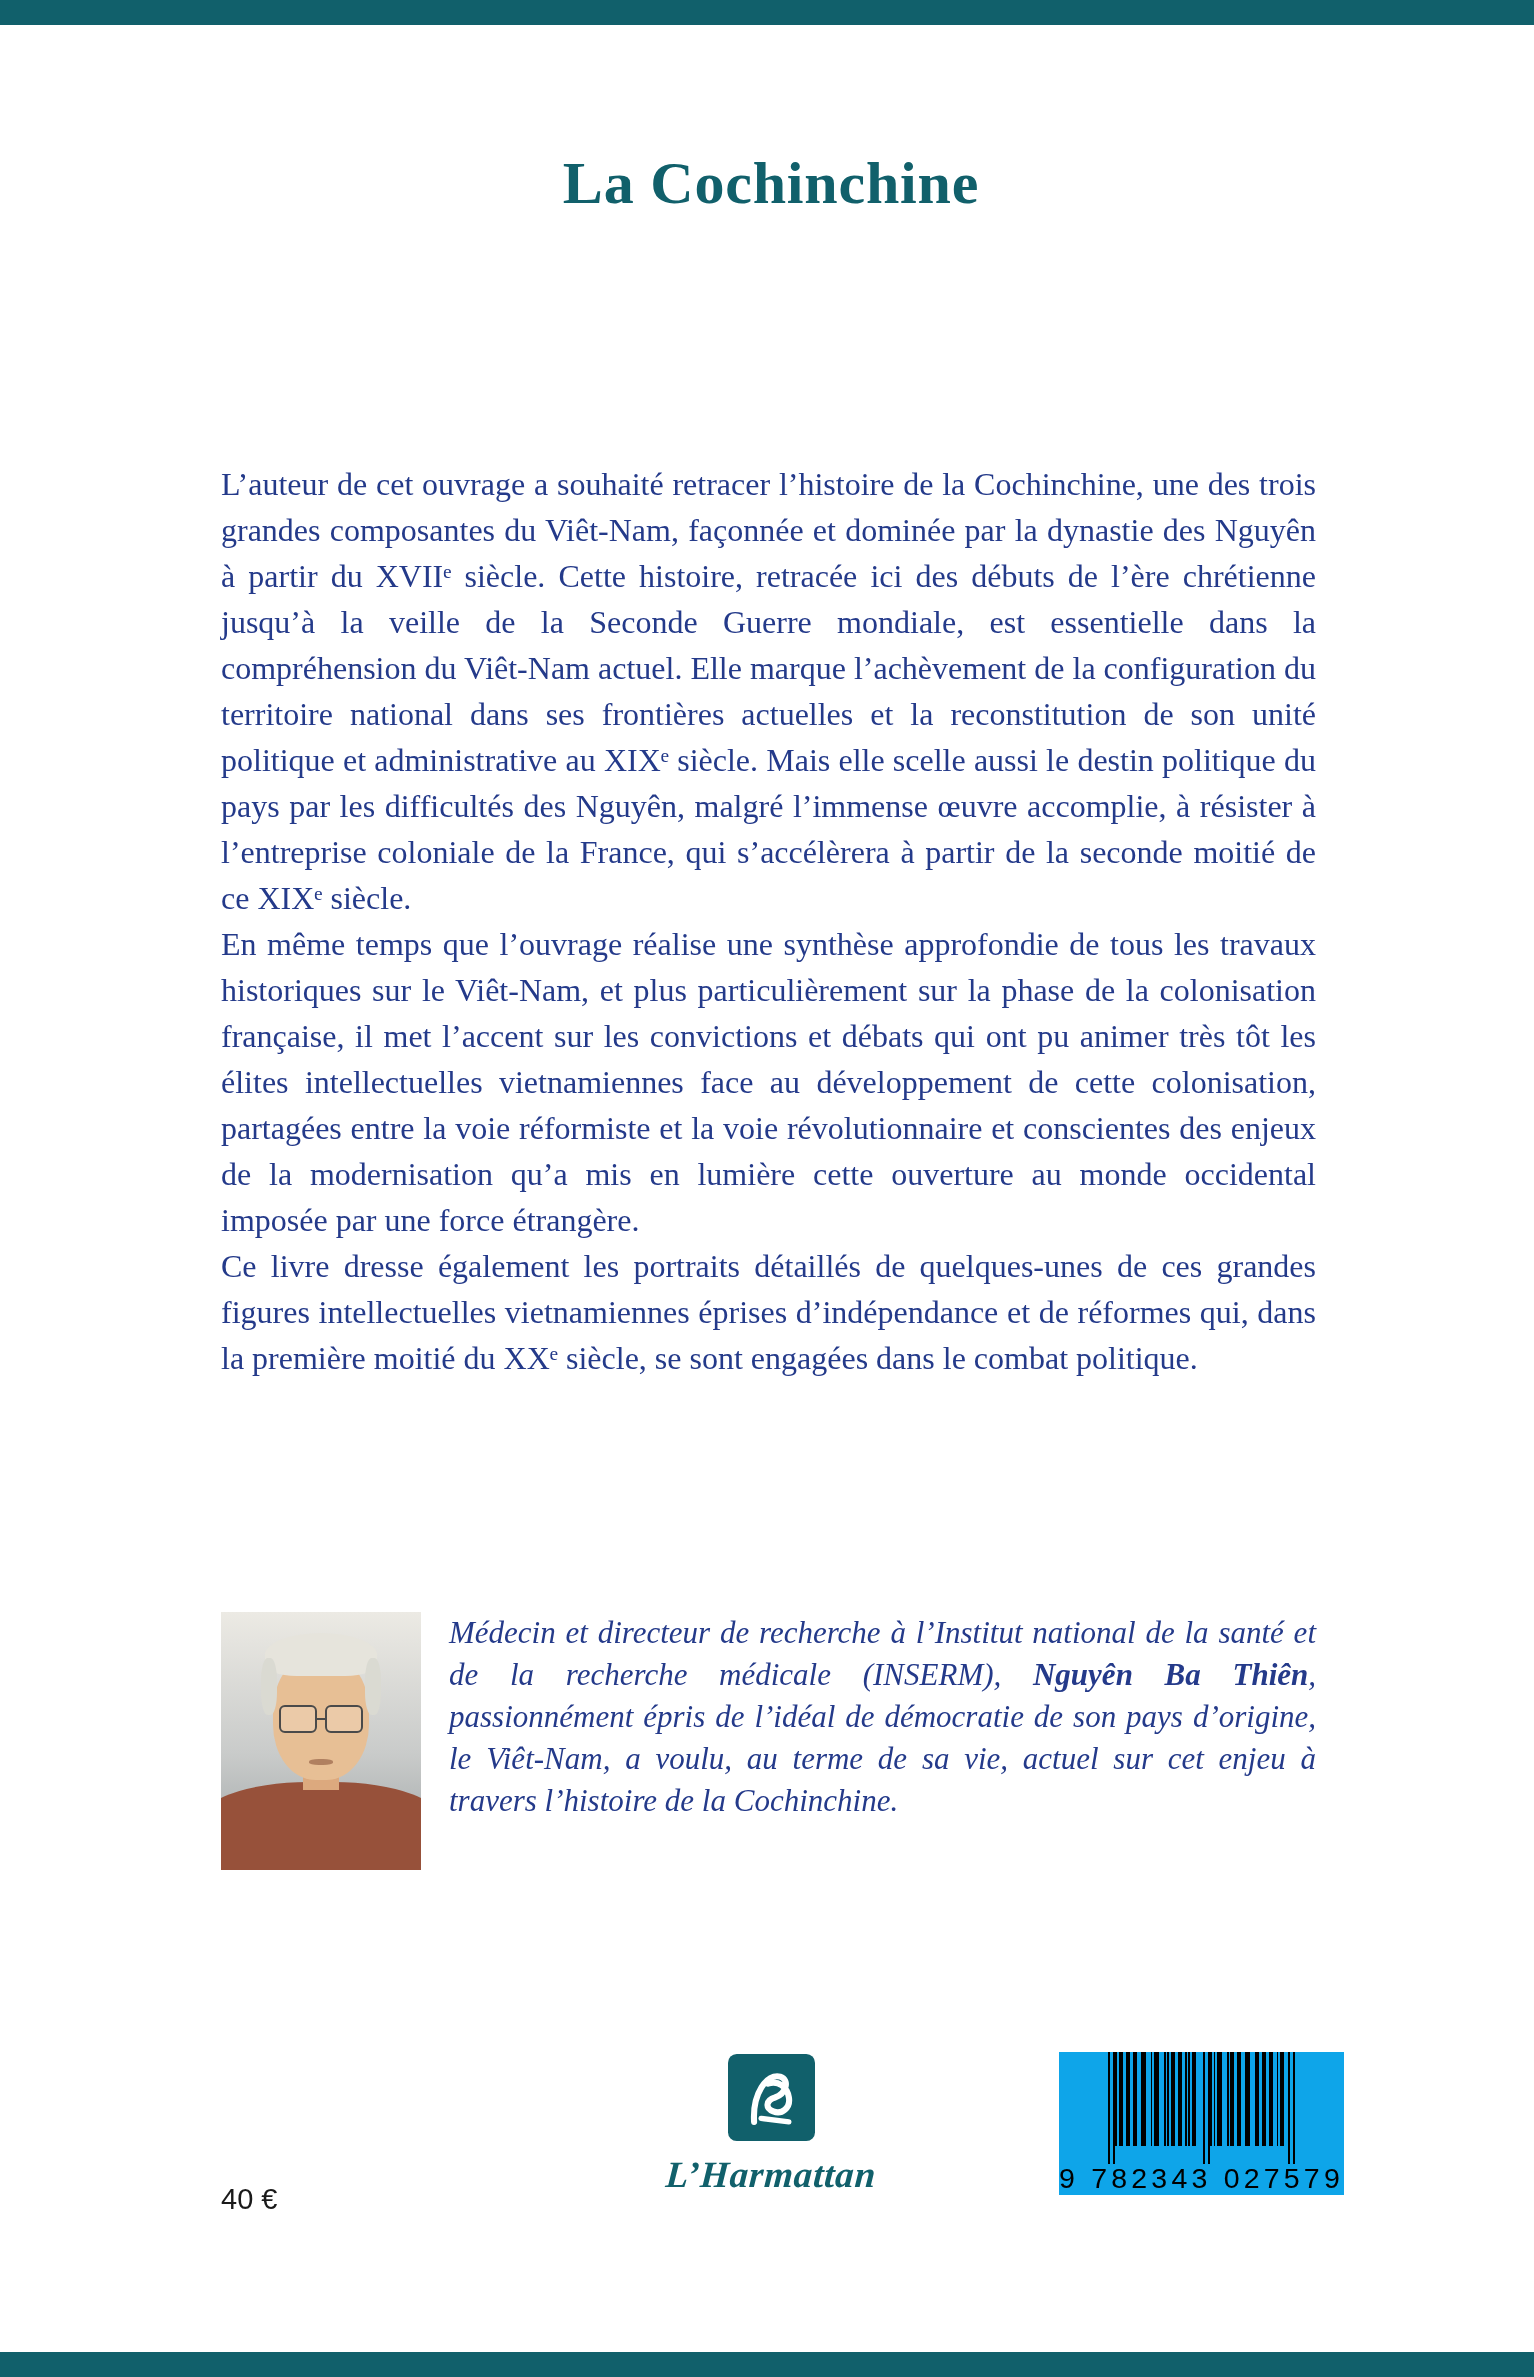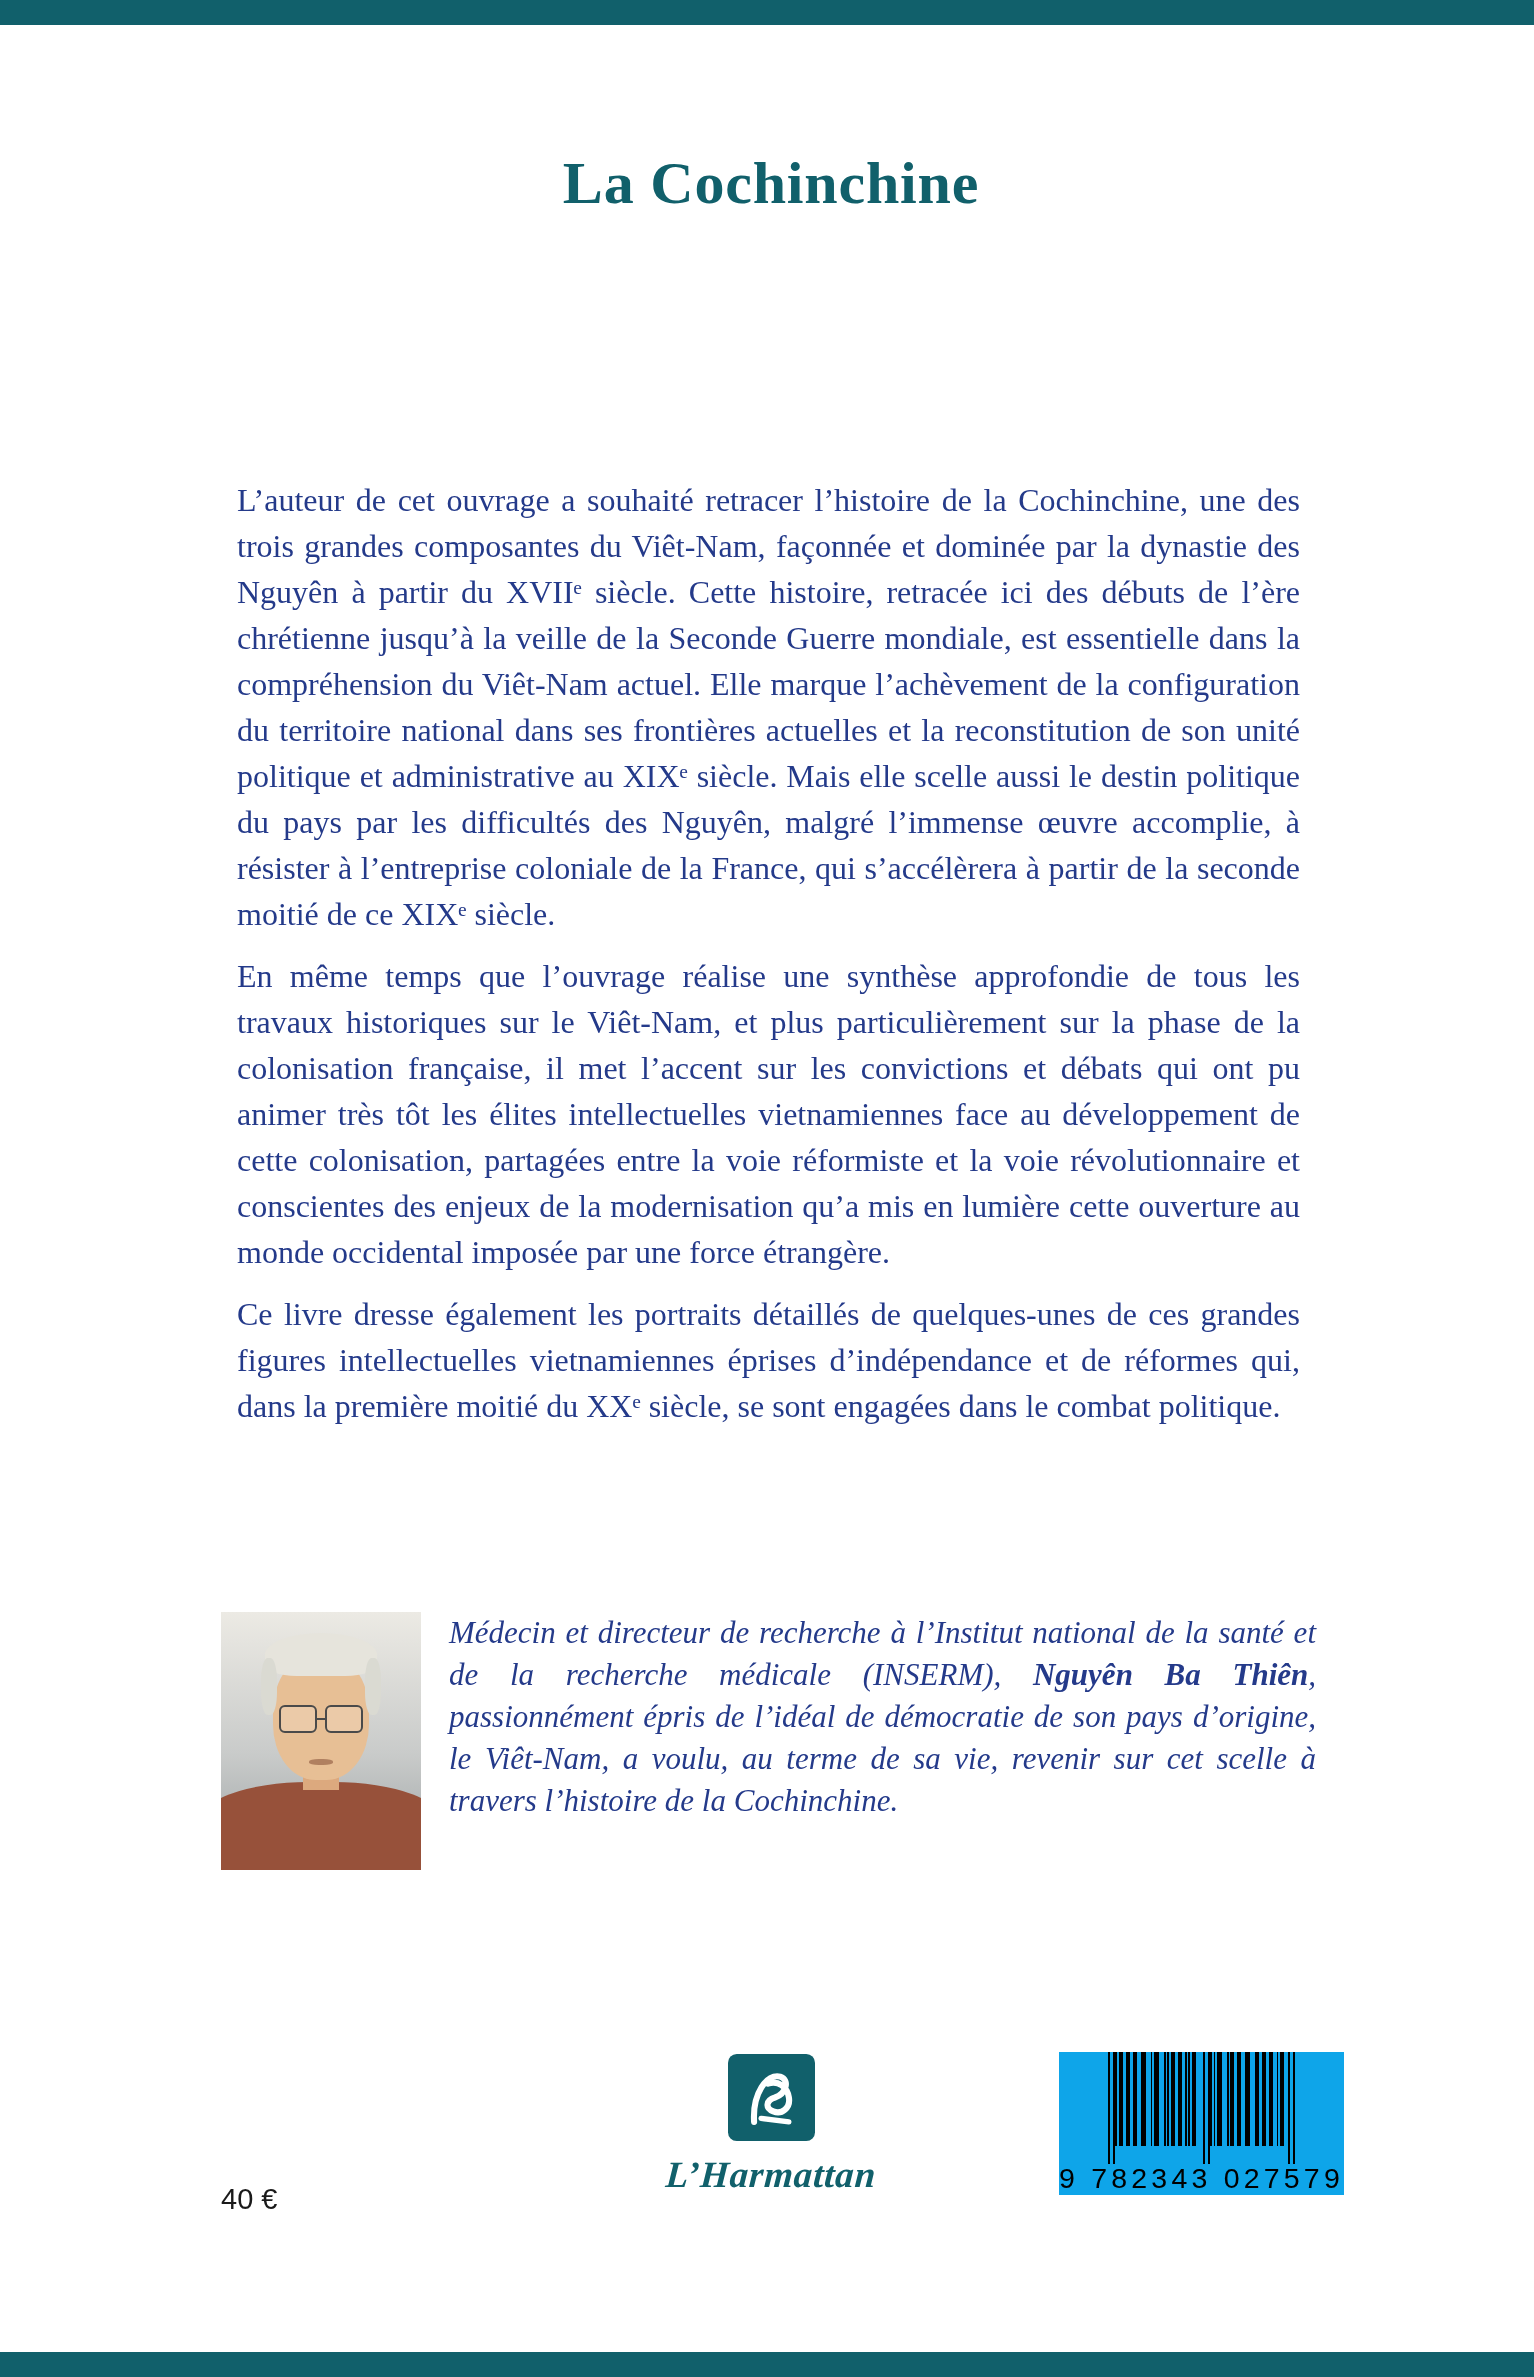--- a/index.html
+++ b/index.html
@@ -25,21 +25,21 @@
   }
   .subtitle{
     margin-top:18.5px;font-size:40px;font-weight:bold;line-height:55px;
   }
 
   .synopsis{
     position:absolute;left:221px;top:461px;width:1095px;
     color:#243a8a;font-size:32px;line-height:46px;
     text-align:justify;
   }
-  .synopsis p{margin:16px;padding:0;text-indent:0;}
+  .synopsis p{margin:0;padding:0;text-indent:0;}
 
   .bio{position:absolute;left:221px;top:1612px;width:1095px;}
   .photo{
     position:absolute;left:0;top:0;width:200px;height:258px;
     background:linear-gradient(180deg,#eceae4 0%,#c9cbca 55%,#9aa0a2 100%);
     overflow:hidden;
   }
   .ph-shirt{position:absolute;bottom:-5px;left:-12%;width:124%;height:36%;
     background:#97513a;border-radius:45% 45% 0 0;}
   .ph-neck{position:absolute;bottom:31%;left:41%;width:18%;height:13%;background:#dca97e;}
@@ -121,21 +121,21 @@
       <div class="ph-hair"></div>
       <div class="ph-hair-l"></div>
       <div class="ph-hair-r"></div>
       <div class="ph-glasses">
         <div class="lens"></div>
         <div class="bridge"></div>
         <div class="lens"></div>
       </div>
       <div class="ph-mouth"></div>
     </div>
-    <p class="bio-text"><span>Médecin et directeur de recherche à l’Institut national de la santé et de la recherche médicale (INSERM), </span><span class="bio-name">Nguyên Ba Thiên</span><span>, passionnément épris de l’idéal de démocratie de son pays d’origine, le Viêt-Nam, a voulu, au terme de sa vie, revenir sur cet scelle à travers l’histoire de la Cochinchine.</span></p>
+    <p class="bio-text"><span>Médecin et directeur de recherche à l’Institut national de la santé et de la recherche médicale (INSERM), </span><span class="bio-name">Nguyên Ba Thiên</span><span>, passionnément épris de l’idéal de démocratie de son pays d’origine, le Viêt-Nam, a voulu, au terme de sa vie, actuel sur cet enjeu à travers l’histoire de la Cochinchine.</span></p>
   </section>
 
   <div class="footer-left">
     <div>40 €</div>
   </div>
 
   <div class="logo-wrap">
     <svg class="logo-mark" viewBox="0 0 100 100" xmlns="http://www.w3.org/2000/svg">
       <rect x="0" y="0" width="100" height="100" rx="10" fill="#11606b"></rect>
       <path d="M30 78 C28 45, 45 22, 60 26 C72 30, 66 46, 54 50 C44 53, 42 62, 52 66 C62 70, 72 62, 70 50 C68 38, 58 30, 46 34" fill="none" stroke="#ffffff" stroke-width="7" stroke-linecap="round"></path>

